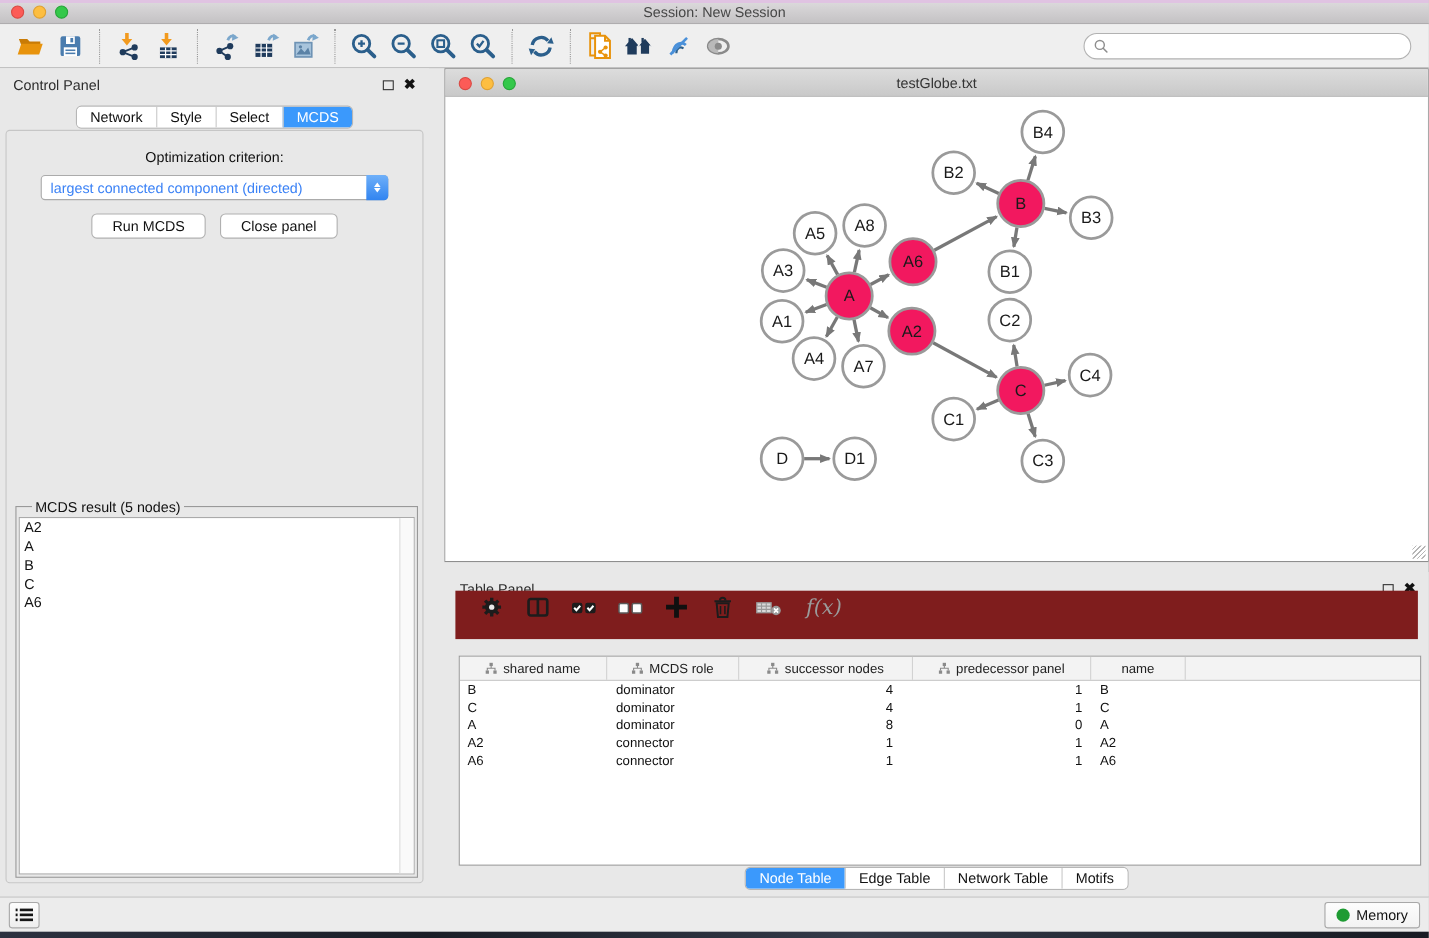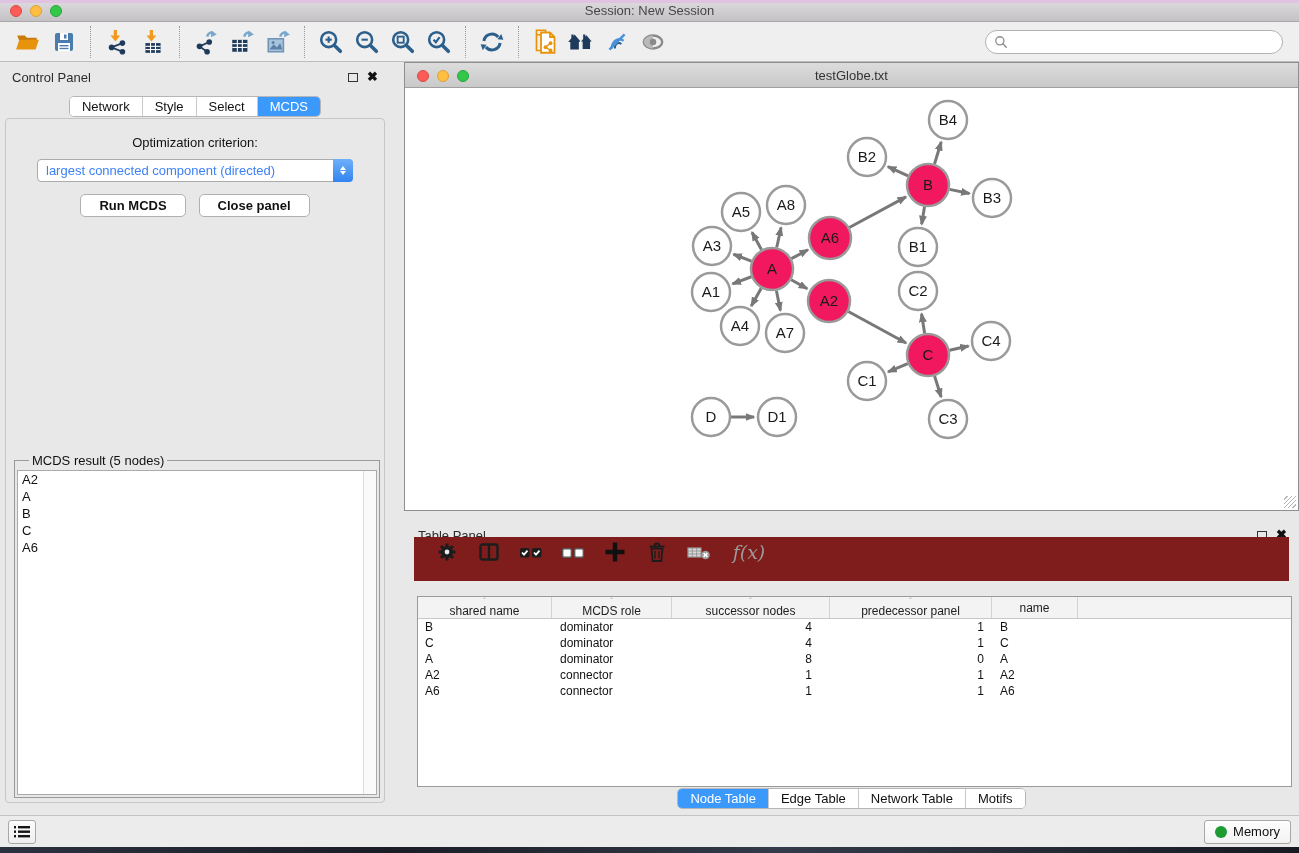--- a/index.html
+++ b/index.html
@@ -46,21 +46,21 @@
   .dropdown { margin:9px auto 0; width:316px; height:23px; background:#fff; border:1px solid #ababab;
     border-radius:4px; display:flex; align-items:center; }
   .dropdown-text { flex:1; font-size:13px; padding-left:8px; color:#3b82f6; white-space:nowrap; }
   .dropdown-cap { width:20px; height:23px; margin:-1px -1px -1px 0; border-radius:0 4px 4px 0;
     background:linear-gradient(#6fb0f9,#3184f0); display:flex; flex-direction:column; align-items:center; justify-content:center; gap:1px; }
   .chev { width:0; height:0; border-left:3.5px solid transparent; border-right:3.5px solid transparent; }
   .chev.up { border-bottom:4px solid #fff; }
   .chev.down { border-top:4px solid #fff; }
   .btn-row { display:flex; justify-content:center; gap:13px; margin-top:12px; }
   .push-btn { height:23px; padding:0 18px; background:#fff; border:1px solid #b0b0b0; border-radius:5px;
-    font-size:13px; color:#111; display:flex; align-items:center; cursor:default;font-weight:bold; }
+    font-size:13px; color:#111; display:flex; align-items:center; cursor:default; }
 
   .result-fieldset { position:absolute; left:8px; right:4px; top:334px; bottom:4px;
     border:1px solid #999; padding:2px; }
   .result-legend { font-size:13px; color:#111; padding:0 3px; margin-left:12px; }
   .result-list { position:relative; width:100%; height:100%; background:#fff; border:1px solid #aaa; overflow:hidden; }
   .result-scroll { position:absolute; right:0; top:0; bottom:0; width:13px; background:#fafafa; border-left:1px solid #ddd; }
   .list-item { font-size:13px; color:#111; padding:1px 4px; line-height:15px; }
 
   
   .net-window { position:absolute; left:404px; top:62px; width:895px; height:449px;
@@ -76,21 +76,21 @@
   
   .table-panel { position:absolute; left:404px; top:520px; width:895px; height:295px; background:#e8e8e8; }
   .tp-toolbar { position:absolute; left:10px; top:17px; right:10px; height:44px; background:#7f1d1d;
     display:flex; align-items:flex-start; gap:6px; padding-left:18px; }
   .tp-ic { width:30px; height:30px; display:flex; align-items:center; justify-content:center; margin-right:6px; cursor:default; }
   .fx { font-family:"DejaVu Serif", serif; font-style:italic; font-size:19px; color:#9b9b9b; }
 
   .data-table { position:absolute; left:13px; top:76px; right:7px; height:191px; background:#fff; border:1px solid #9a9a9a; overflow:hidden; }
   .thead { display:flex; height:22px; background:#f3f3f3; border-bottom:1px solid #c9c9c9; }
   .th { display:flex; align-items:center; justify-content:center; gap:5px; font-size:12px; color:#222;
-    border-right:1px solid #d2d2d2; height:100%;flex-direction:column; }
+    border-right:1px solid #d2d2d2; height:100%; }
   .th.filler { flex:1; border-right:none; }
   .trow { display:flex; height:16px; align-items:center; }
   .td { font-size:12px; color:#111; white-space:nowrap; overflow:hidden; }
 
   .tp-tabs-row { position:absolute; left:0; right:0; top:268px; display:flex; justify-content:center; }
 
   
   .statusbar { position:absolute; left:0; top:815px; width:1299px; height:32px; background:#ececec;
     border-top:1px solid #c4c4c4; display:flex; align-items:center; padding:0 8px; }
   .status-btn { width:28px; height:24px; border:1px solid #a8a8a8; border-radius:3px;

